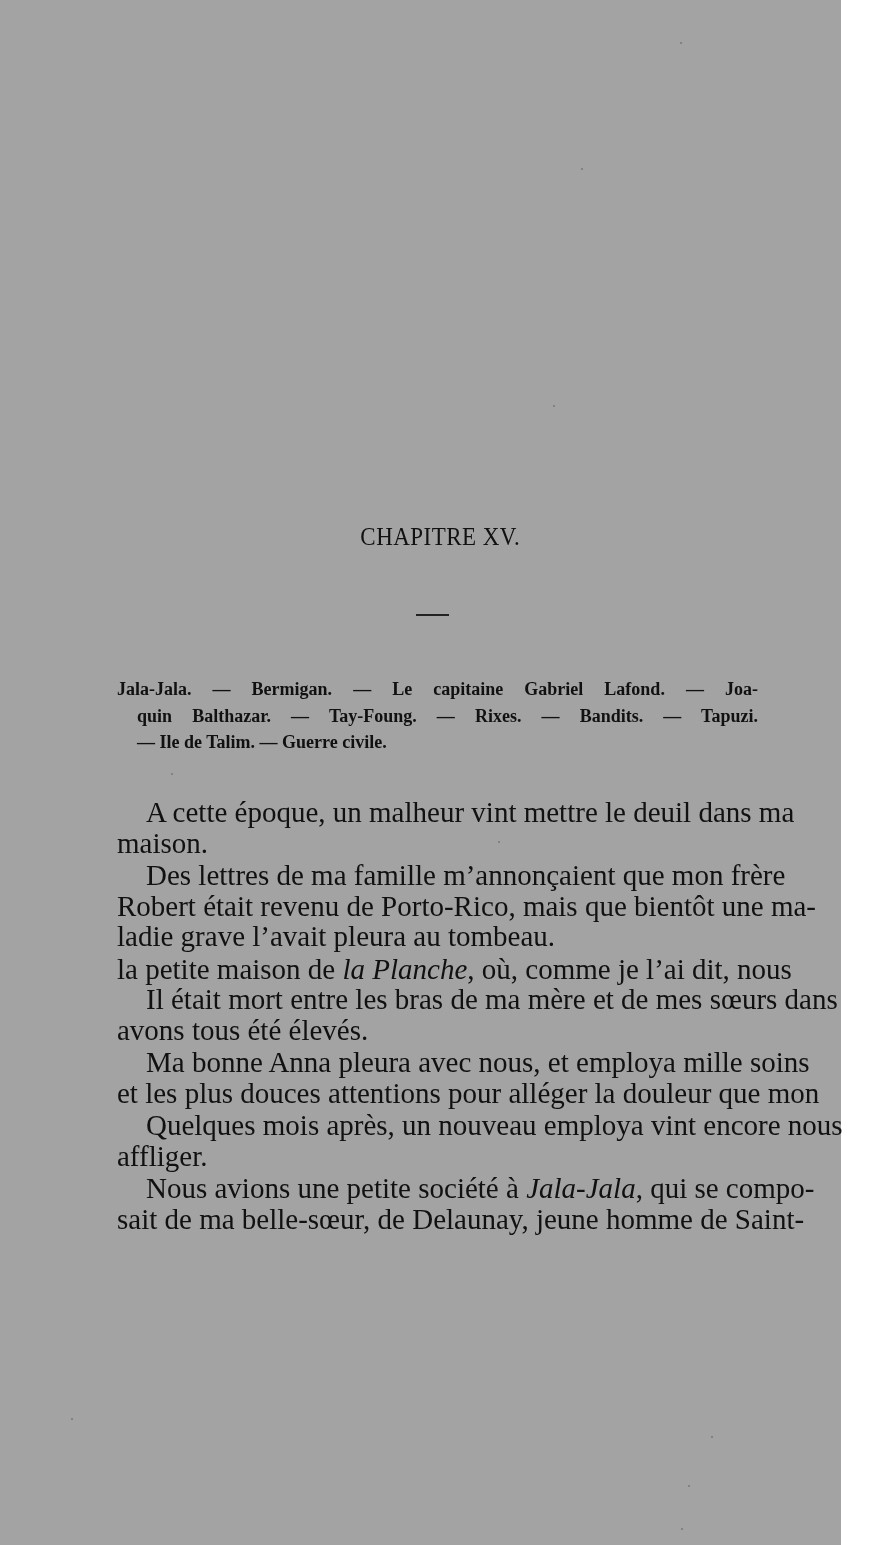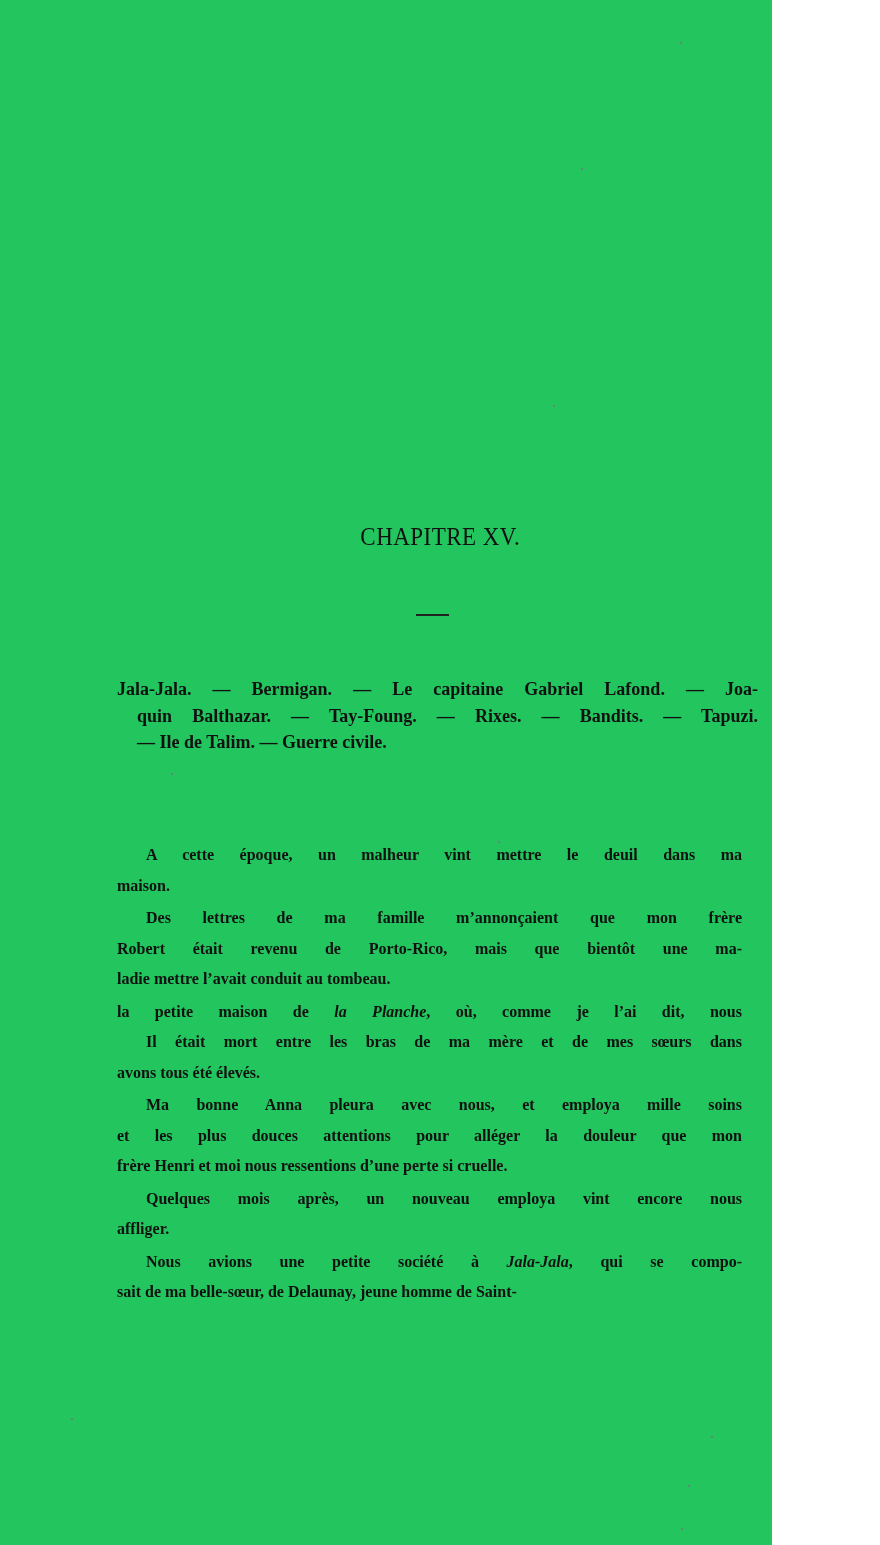--- a/index.html
+++ b/index.html
@@ -12,23 +12,23 @@
       height: 1545px;
       position: relative;
       overflow: hidden;
       font-family: "Liberation Serif", "DejaVu Serif", serif;
       color: #111111;
     }
     .page {
       position: absolute;
       left: 0;
       top: 0;
-      width: 772px;
+      width: 841px;
       height: 1545px;
-      background: #22c55e;
+      background: #a3a3a3;
     }
     .chapter-title {
       position: absolute;
       top: 521px;
       left: 0;
       width: 880px;
       text-align: center;
       font-size: 25px;
       letter-spacing: 0.5px;
       line-height: 32px;
@@ -59,26 +59,25 @@
       font-weight: bold;
     }
     .summary .line.indent {
       padding-left: 20px;
     }
     .summary .line.last {
       text-align-last: left;
     }
     .body-text {
       position: absolute;
-      top: 840px;
+      top: 797px;
       left: 117px;
       width: 625px;
-      font-size: 16px;
+      font-size: 29px;
       line-height: 30.5px;
-      font-weight: bold;
     }
     .body-text .line {
       display: block;
       white-space: nowrap;
       text-align: justify;
       text-align-last: justify;
     }
     .body-text .line.first {
       padding-left: 29px;
     }
@@ -112,29 +111,28 @@
     <span class="line indent">quin Balthazar. — Tay-Foung. — Rixes. — Bandits. — Tapuzi.</span>
     <span class="line indent last">— Ile de Talim. — Guerre civile.</span>
   </div>
 
   <div class="body-text" id="body-text">
       <span class="line first"><span>A cette époque, un malheur vint mettre le deuil dans ma</span></span>
       <span class="line last"><span>maison.</span></span>
       <span class="para-gap"></span>
       <span class="line first"><span>Des lettres de ma famille m’annonçaient que mon frère</span></span>
       <span class="line"><span>Robert était revenu de Porto-Rico, mais que bientôt une ma-</span></span>
-      <span class="line last"><span>ladie mettre l’avait conduit au tombeau.</span></span>
+      <span class="line last"><span>ladie grave l’avait pleura au tombeau.</span></span>
       <span class="para-gap"></span>
       <span class="line"><span>la petite maison de </span><em>la Planche</em><span>, où, comme je l’ai dit, nous</span></span>
       <span class="line first"><span>Il était mort entre les bras de ma mère et de mes sœurs dans</span></span>
       <span class="line last"><span>avons tous été élevés.</span></span>
       <span class="para-gap"></span>
       <span class="line first"><span>Ma bonne Anna pleura avec nous, et employa mille soins</span></span>
       <span class="line"><span>et les plus douces attentions pour alléger la douleur que mon</span></span>
-      <span class="line last"><span>frère Henri et moi nous ressentions d’une perte si cruelle.</span></span>
       <span class="para-gap"></span>
       <span class="line first"><span>Quelques mois après, un nouveau employa vint encore nous</span></span>
       <span class="line last"><span>affliger.</span></span>
       <span class="para-gap"></span>
       <span class="line first"><span>Nous avions une petite société à </span><em>Jala-Jala</em><span>, qui se compo-</span></span>
       <span class="line last"><span>sait de ma belle-sœur, de Delaunay, jeune homme de Saint-</span></span>
     </div>
 
   <div class="speck" style="left:680px;top:42px;"></div>
   <div class="speck" style="left:581px;top:168px;"></div>

